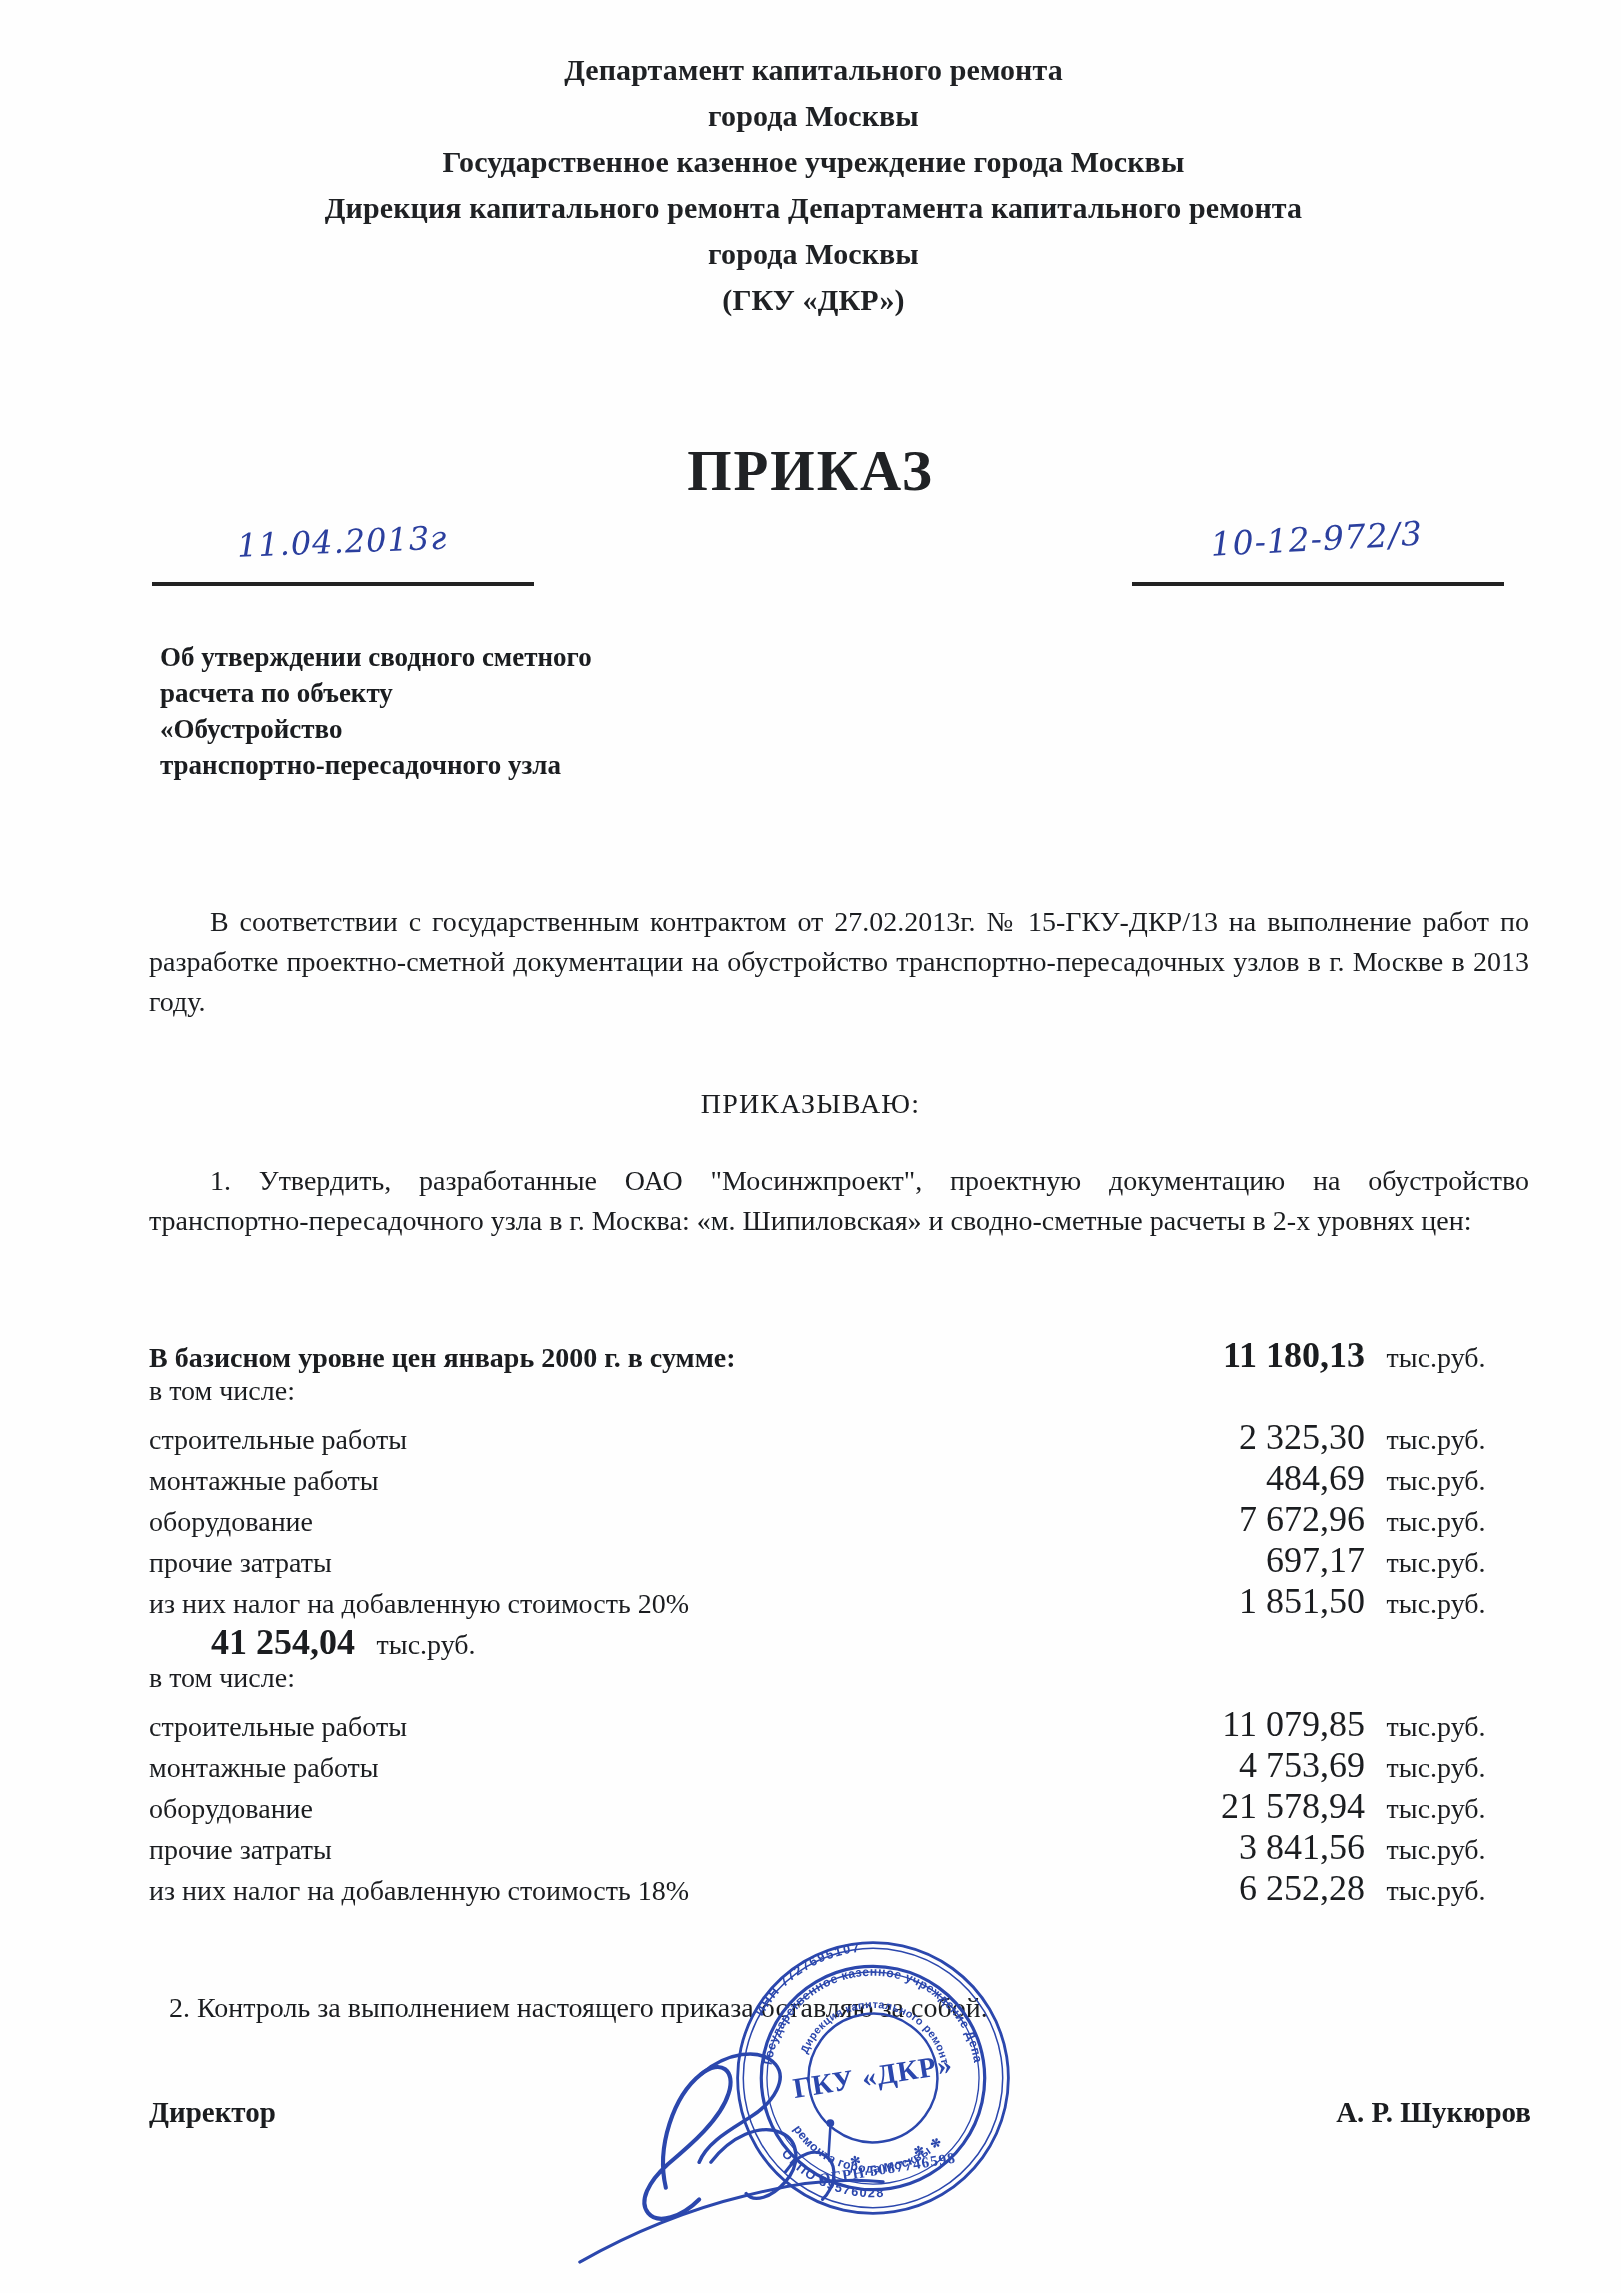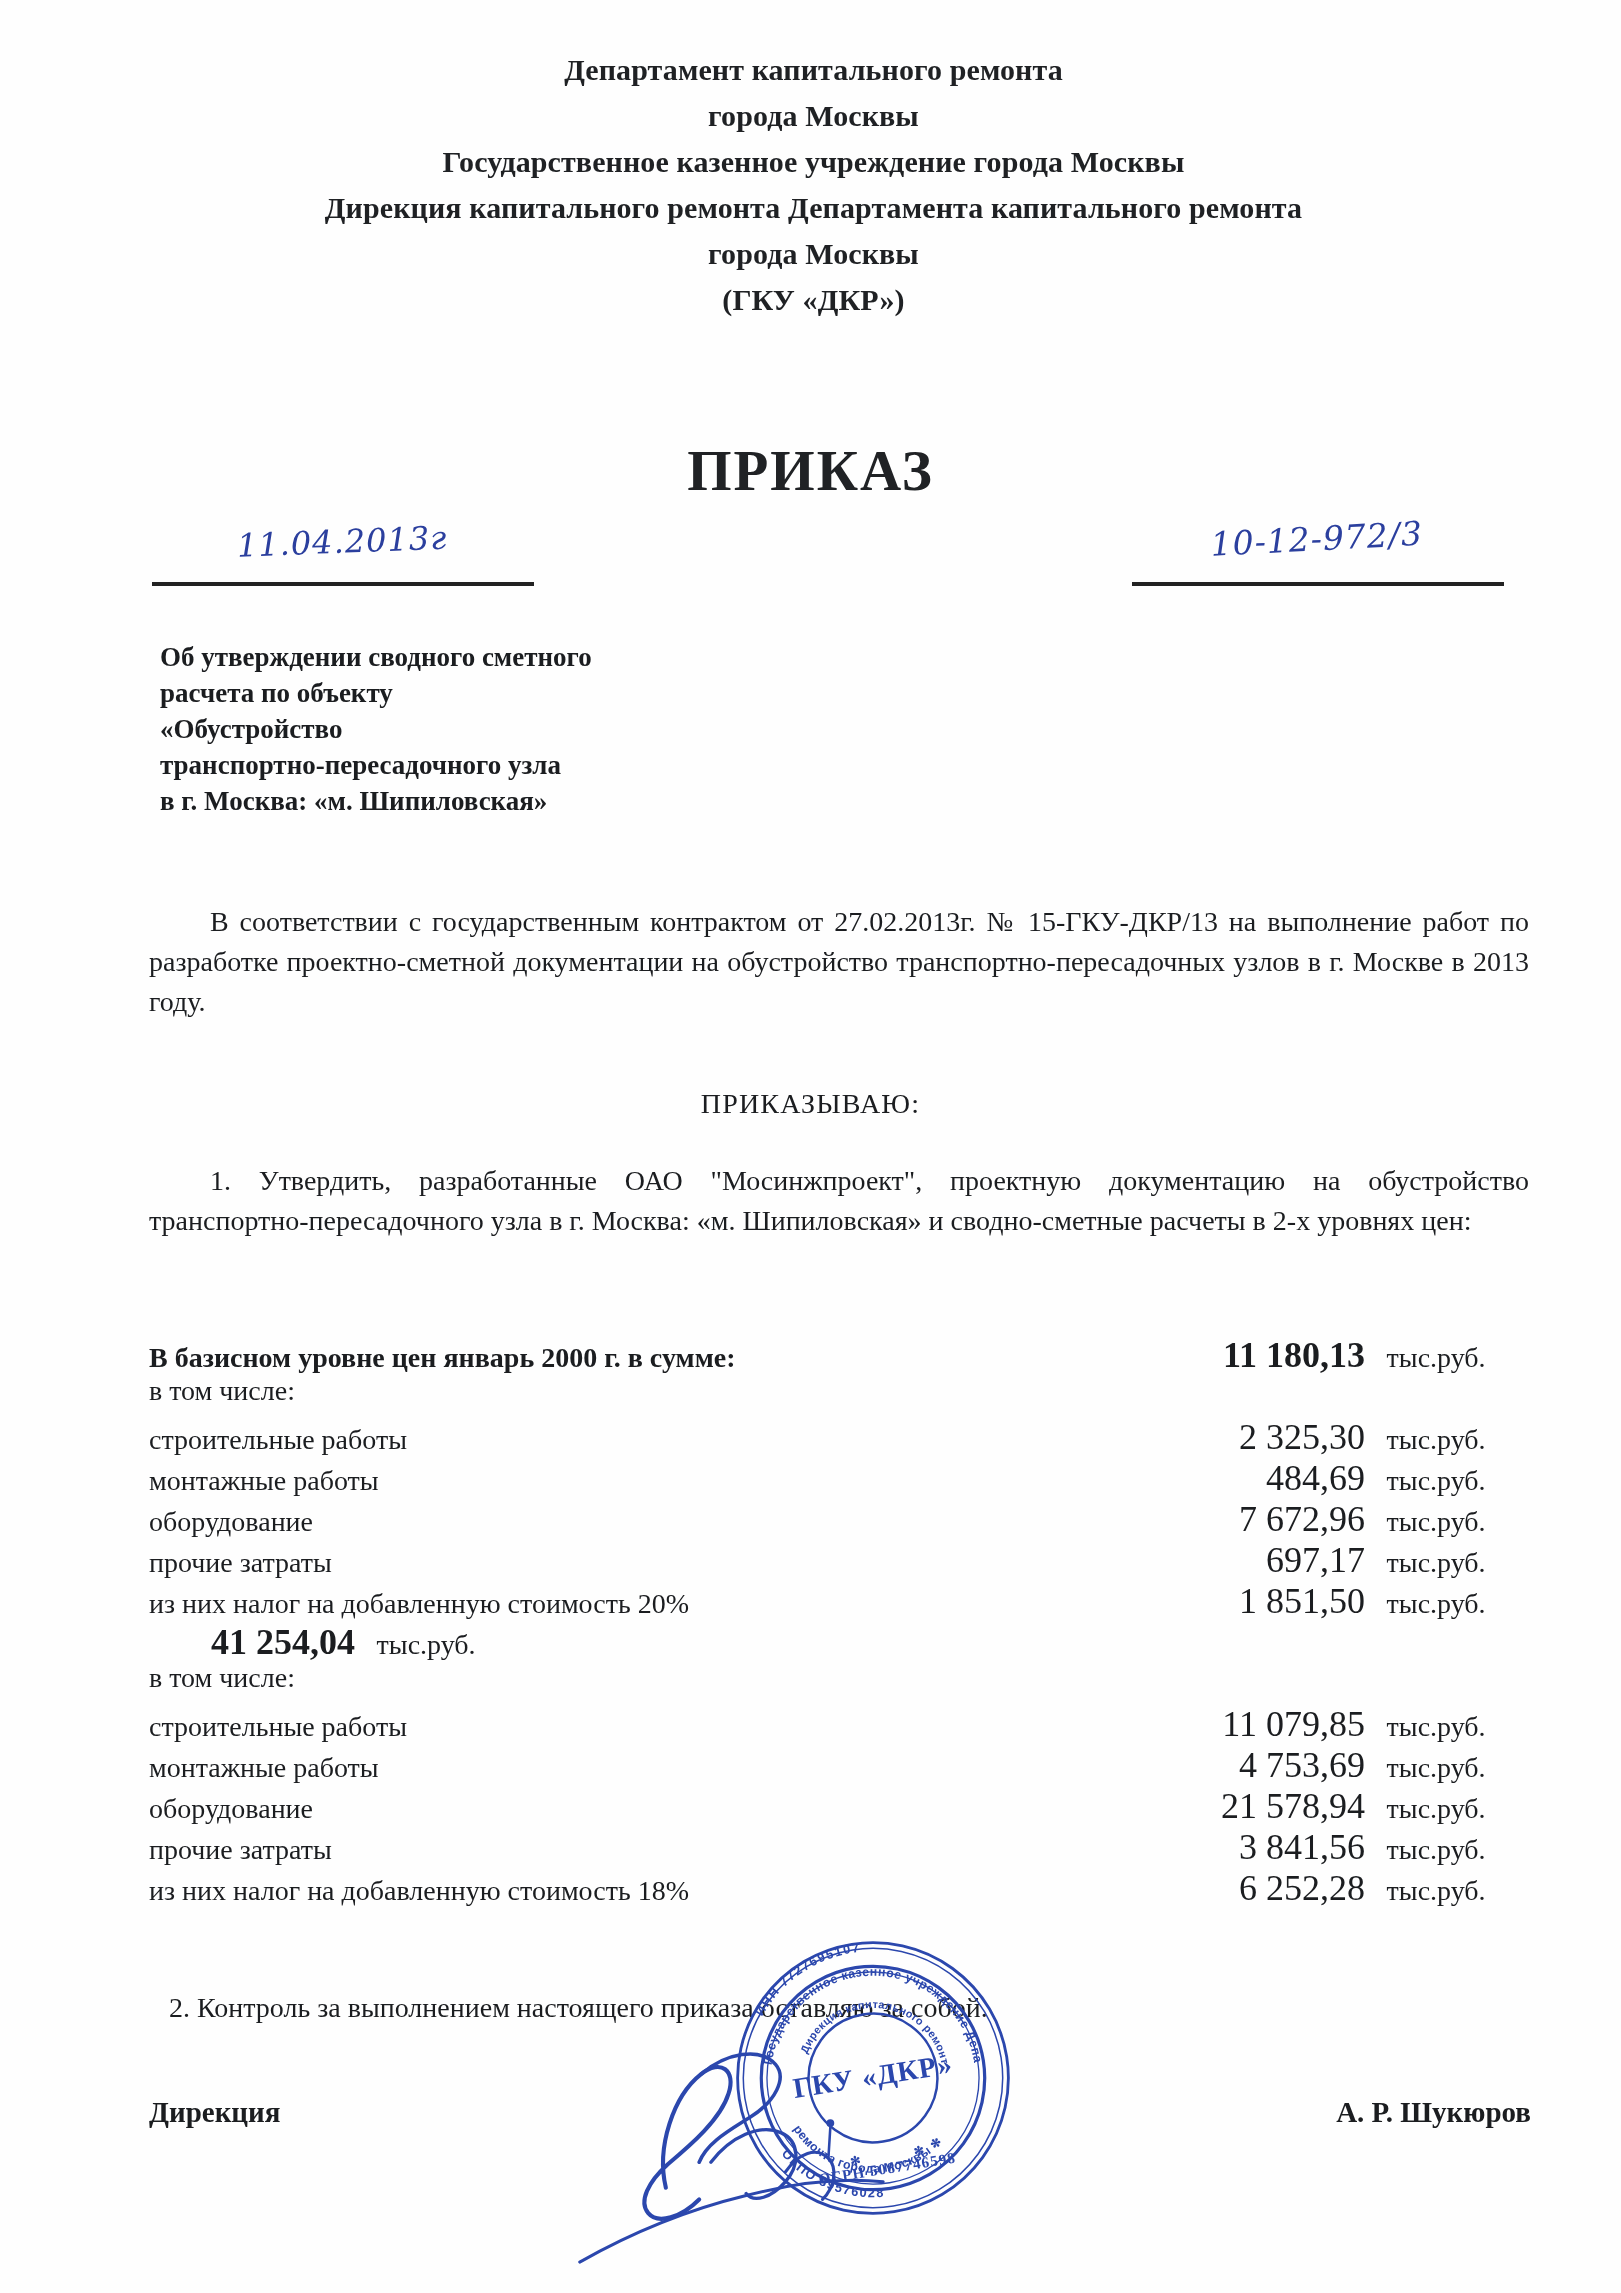--- a/index.html
+++ b/index.html
@@ -242,21 +242,20 @@
   <div class="hw-block hw-right">
     <div class="hw-text">10-12-972/3</div>
     <div class="hw-rule"></div>
   </div>
 
   <div class="subject">
     <div class="subject-line">Об утверждении сводного сметного</div>
     <div class="subject-line">расчета по объекту</div>
     <div class="subject-line">«Обустройство</div>
     <div class="subject-line">транспортно-пересадочного узла</div>
-    <div class="subject-line">в г. Москва: «м. Шипиловская»</div>
   </div>
 
   <div class="body-par p1"><span class="indent"></span><span>В соответствии с государственным контрактом от 27.02.2013г. № 15-ГКУ-ДКР/13 на выполнение работ по разработке проектно-сметной документации на обустройство транспортно-пересадочных узлов в г. Москве в 2013 году.</span></div>
 
   <div class="order-word">ПРИКАЗЫВАЮ:</div>
 
   <div class="body-par p2"><span class="indent"></span><span>1. Утвердить, разработанные ОАО "Мосинжпроект", проектную документацию на обустройство транспортно-пересадочного узла в г. Москва: «м. Шипиловская» и сводно-сметные расчеты в 2-х уровнях цен:</span></div>
 
   <div class="fin">
 
@@ -341,21 +340,21 @@
       <div class="fin-label">из них налог на добавленную стоимость 18%</div>
       <div class="fin-value">6 252,28</div>
       <div class="fin-unit">тыс.руб.</div>
     </div>
 
   </div>
 
   <div class="closing">2. Контроль за выполнением настоящего приказа оставляю за собой.</div>
 
   <div class="sign-row">
-    <div class="sign-title">Дирекция</div>
+    <div class="sign-title">Директор</div>
     <div class="sign-name">А. Р. Шукюров</div>
   </div>
 
   <div class="signature">
     <svg viewBox="0 0 430 300" xmlns="http://www.w3.org/2000/svg">
       <g fill="none" stroke="#2b47ad" stroke-linecap="round" stroke-linejoin="round">
         <path d="M150 212 C 140 170, 158 118, 186 96 C 206 80, 222 92, 214 116 C 206 142, 176 168, 152 188 C 132 206, 122 226, 132 238 C 142 250, 166 242, 184 224" stroke-width="4.2"></path>
         <path d="M186 96 C 212 74, 246 68, 262 86 C 274 100, 262 124, 236 140 C 214 154, 192 166, 184 186" stroke-width="3.6"></path>
         <path d="M196 186 C 216 160, 246 146, 268 156 C 286 164, 288 188, 272 206 C 258 222, 240 228, 232 218" stroke-width="3.4"></path>
         <path d="M272 196 C 286 176, 304 170, 316 182 C 326 192, 322 212, 310 224" stroke-width="3.2"></path>

